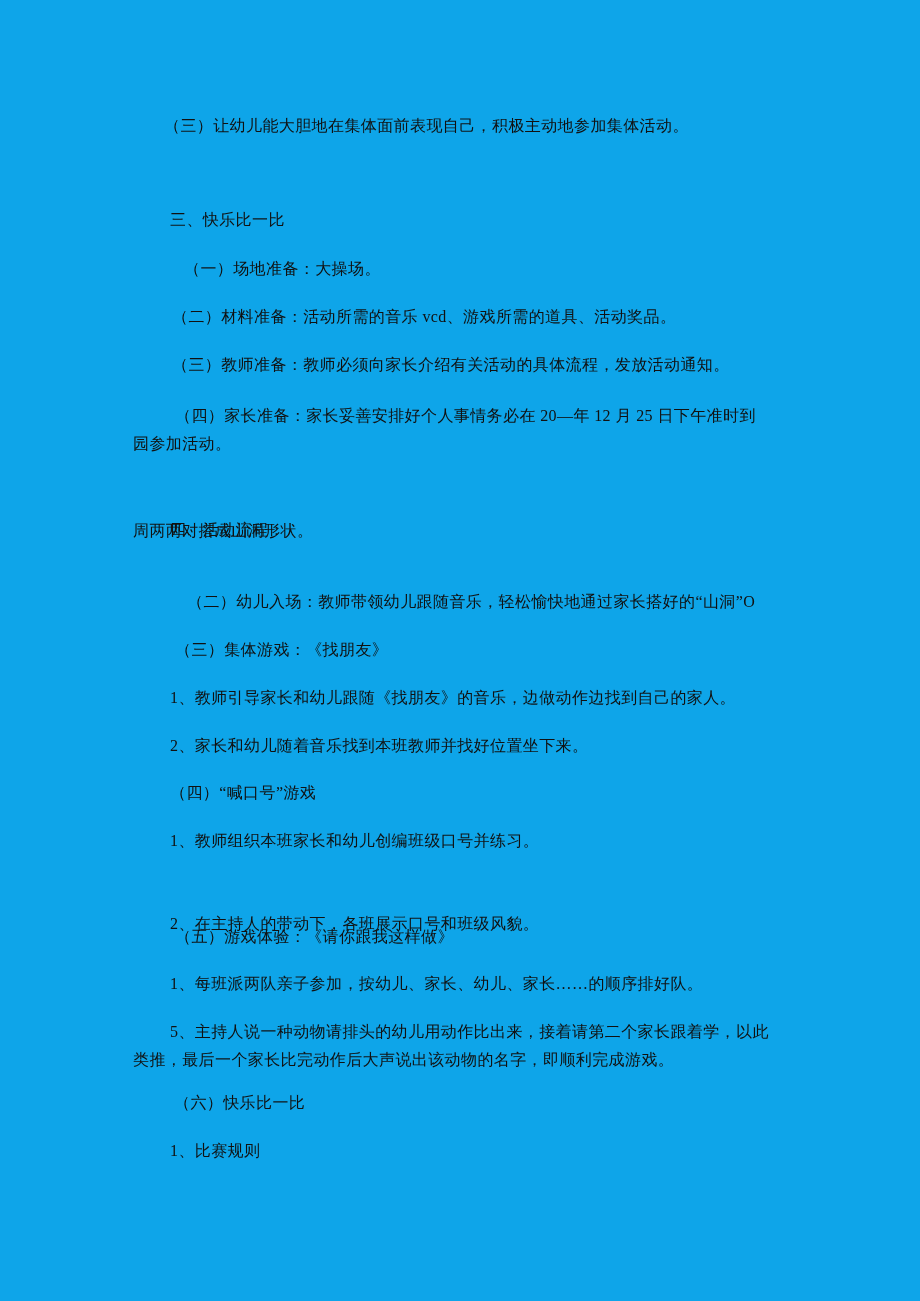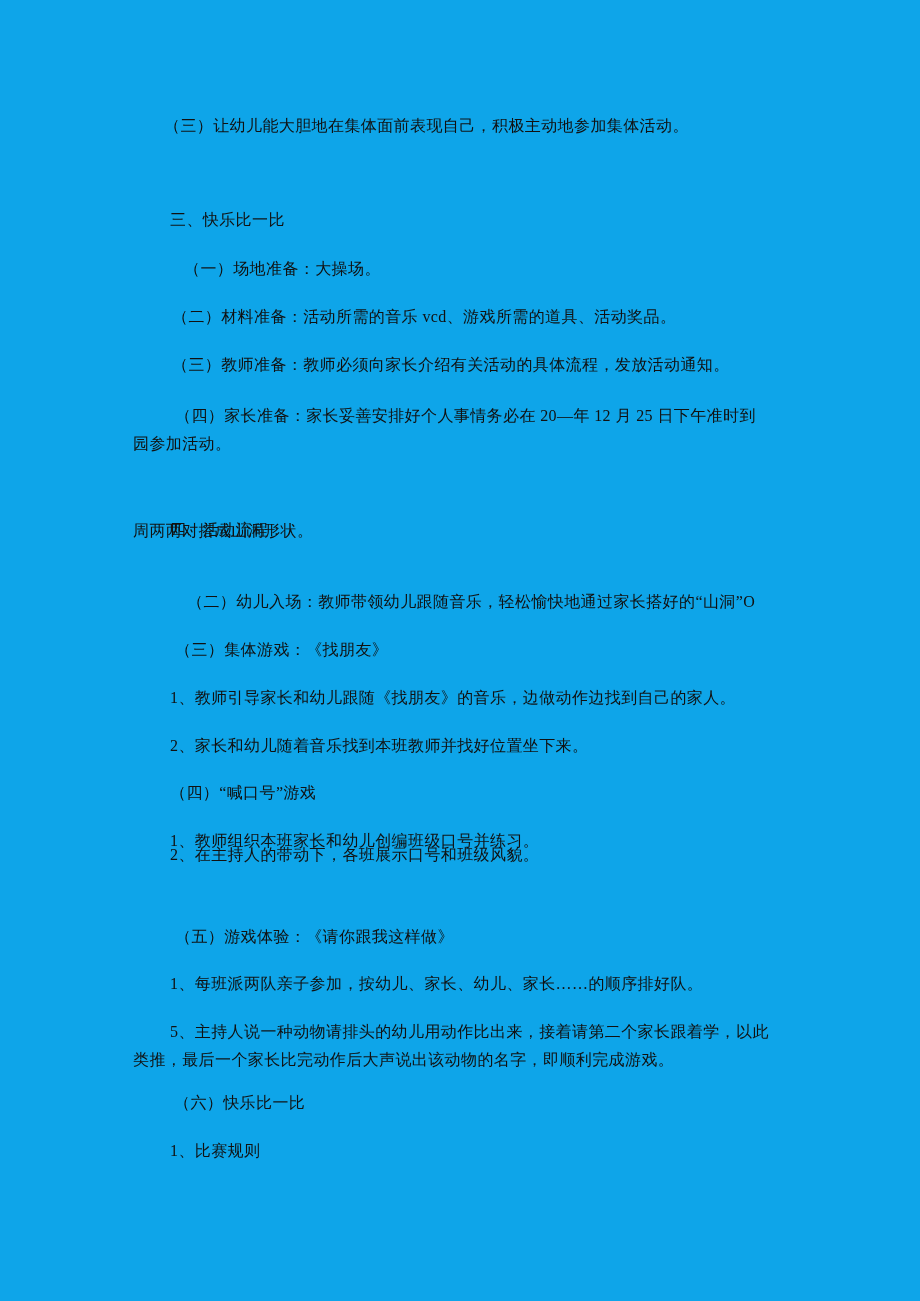--- a/index.html
+++ b/index.html
@@ -33,21 +33,21 @@
     <span class="l">周两两对搭成山洞形状。</span>
   </div>
 
   <div class="line" style="left:175px; top:592px;margin-left:12px;">（二）幼儿入场：教师带领幼儿跟随音乐，轻松愉快地通过家长搭好的“山洞”O</div>
   <div class="line" style="left:175px; top:640px;">（三）集体游戏：《找朋友》</div>
 
   <div class="line" style="left:170px; top:688px;">1、教师引导家长和幼儿跟随《找朋友》的音乐，边做动作边找到自己的家人。</div>
   <div class="line" style="left:170px; top:736px;">2、家长和幼儿随着音乐找到本班教师并找好位置坐下来。</div>
   <div class="line" style="left:170px; top:783px;">（四）“喊口号”游戏</div>
   <div class="line" style="left:170px; top:831px;">1、教师组织本班家长和幼儿创编班级口号并练习。</div>
-  <div class="line" style="left:170px; top:845px;text-align:center;">2、在主持人的带动下，各班展示口号和班级风貌。</div>
+  <div class="line" style="left:170px; top:914px;text-align:center;">2、在主持人的带动下，各班展示口号和班级风貌。</div>
 
   <div class="line" style="left:175px; top:927px;">（五）游戏体验：《请你跟我这样做》</div>
   <div class="line" style="left:170px; top:974px;">1、每班派两队亲子参加，按幼儿、家长、幼儿、家长……的顺序排好队。</div>
 
   <div class="para" style="left:133px; top:1018px;">
     <span class="l" style="padding-left:37px;">5、主持人说一种动物请排头的幼儿用动作比出来，接着请第二个家长跟着学，以此</span>
     <span class="l">类推，最后一个家长比完动作后大声说出该动物的名字，即顺利完成游戏。</span>
   </div>
 
   <div class="line" style="left:174px; top:1093px;">（六）快乐比一比</div>

